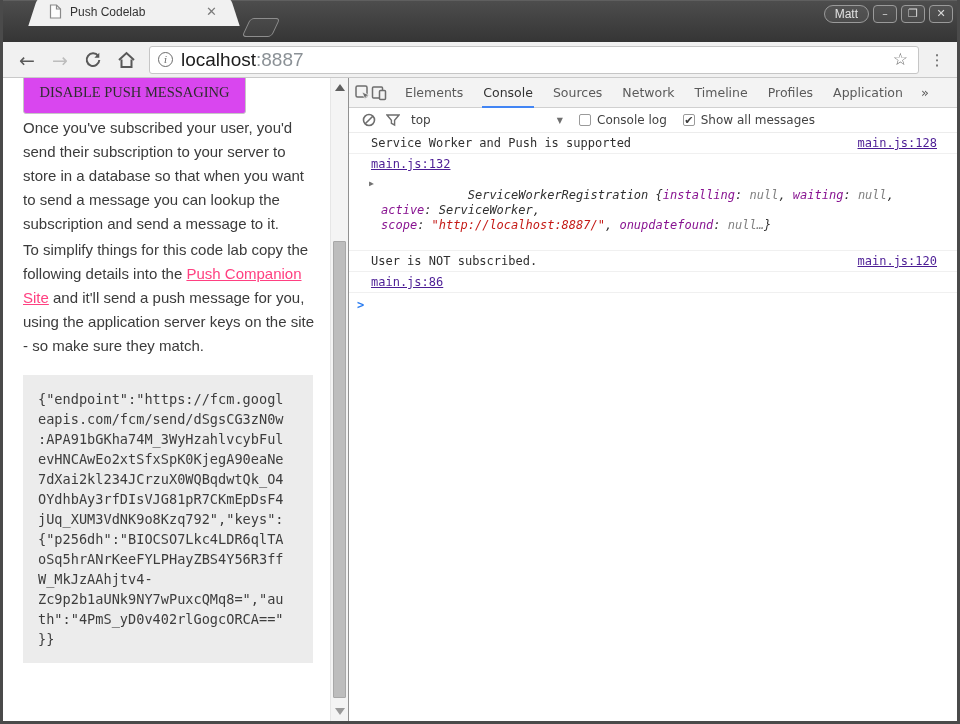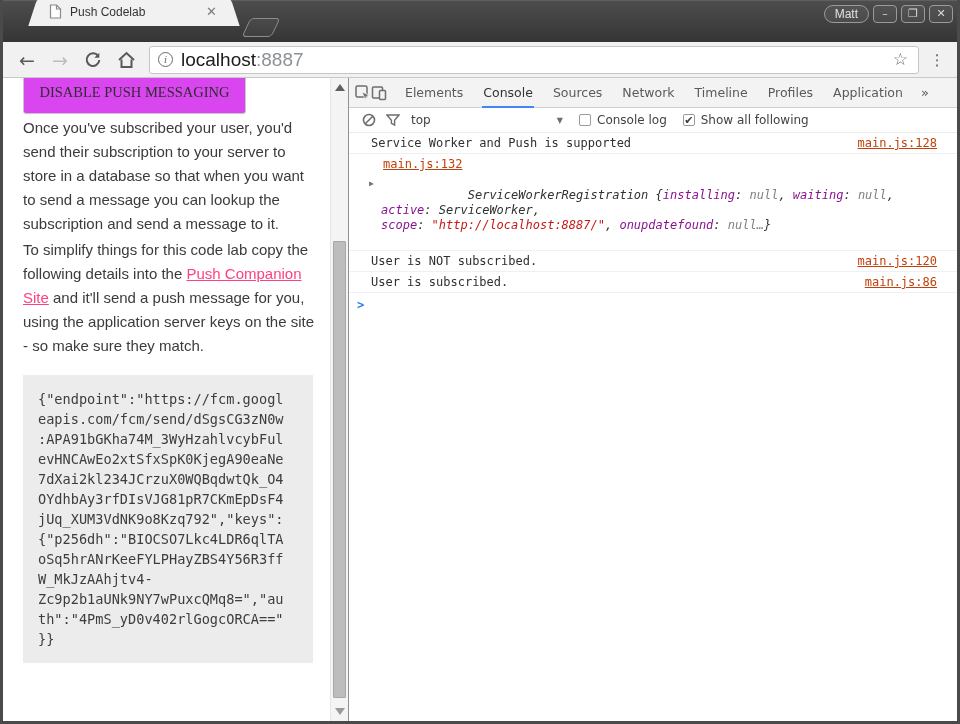--- a/index.html
+++ b/index.html
@@ -74,21 +74,21 @@
   .ctx-arrow { font-size:8px; color:#6e6e6e; }
   .chk { display:flex; align-items:center; margin-left:16px; }
   .chk .box { width:12px; height:12px; border:1px solid #9a9a9a; border-radius:2px; background:#fff; margin-right:6px;
               font-size:11px; line-height:11px; text-align:center; color:#3c3c3c; }
   .chk .box.checked::after { content:"✔"; }
 
   .dt-console { flex:1; font-family:"DejaVu Sans Mono", monospace; font-size:12px; color:#303030; overflow:hidden; }
   .c-row { border-bottom:1px solid #f0f0f0; padding:2px 20px 2px 22px; line-height:16px; }
   .c-head { display:flex; }
   .c-text { flex:1; }
-  .c-src { color:#c2410c; text-decoration:underline; white-space:nowrap; margin-left:12px; }
+  .c-src { color:#4c1d95; text-decoration:underline; white-space:nowrap; margin-left:0; }
   .c-preview { position:relative; margin-top:1px; padding-left:10px; font-style:italic; line-height:15px; white-space:pre-wrap; }
   .c-preview .tri { position:absolute; left:-2px; top:3px; font-style:normal; font-size:8px; color:#727272; }
   .tok-key { color:#881391; }
   .tok-str { color:#c41a16; }
   .tok-nul { color:#808080; }
   .tok-obj, .tok-plain { color:#303030; }
   .c-prompt { padding:5px 20px 4px 8px; }
   .c-prompt .chev { color:#2c7df0; font-weight:bold; font-size:12px; }
 
   svg { display:block; }
@@ -214,21 +214,21 @@
         <span class="ctx-select">
           <span>top</span>
           <span class="ctx-arrow">▼</span>
         </span>
         <span class="chk">
           <span class="box"></span>
           <span>Console log</span>
         </span>
         <span class="chk">
           <span class="box checked"></span>
-          <span>Show all following</span>
+          <span>Show all messages</span>
         </span>
       </div>
 
       <div class="dt-console">
         <div class="c-row">
           <div class="c-head">
             <span class="c-text">Service Worker and Push is supported</span>
             <a class="c-src" href="#">main.js:128</a>
           </div>
         </div>
@@ -242,21 +242,20 @@
           </div>
         </div>
         <div class="c-row">
           <div class="c-head">
             <span class="c-text">User is NOT subscribed.</span>
             <a class="c-src" href="#">main.js:120</a>
           </div>
         </div>
         <div class="c-row">
           <div class="c-head">
-            <span class="c-text">User is subscribed.</span>
             <a class="c-src" href="#">main.js:86</a>
           </div>
         </div>
         <div class="c-prompt">
           <span class="chev">&gt;</span>
         </div>
       </div>
 
     </div>
   </div>

